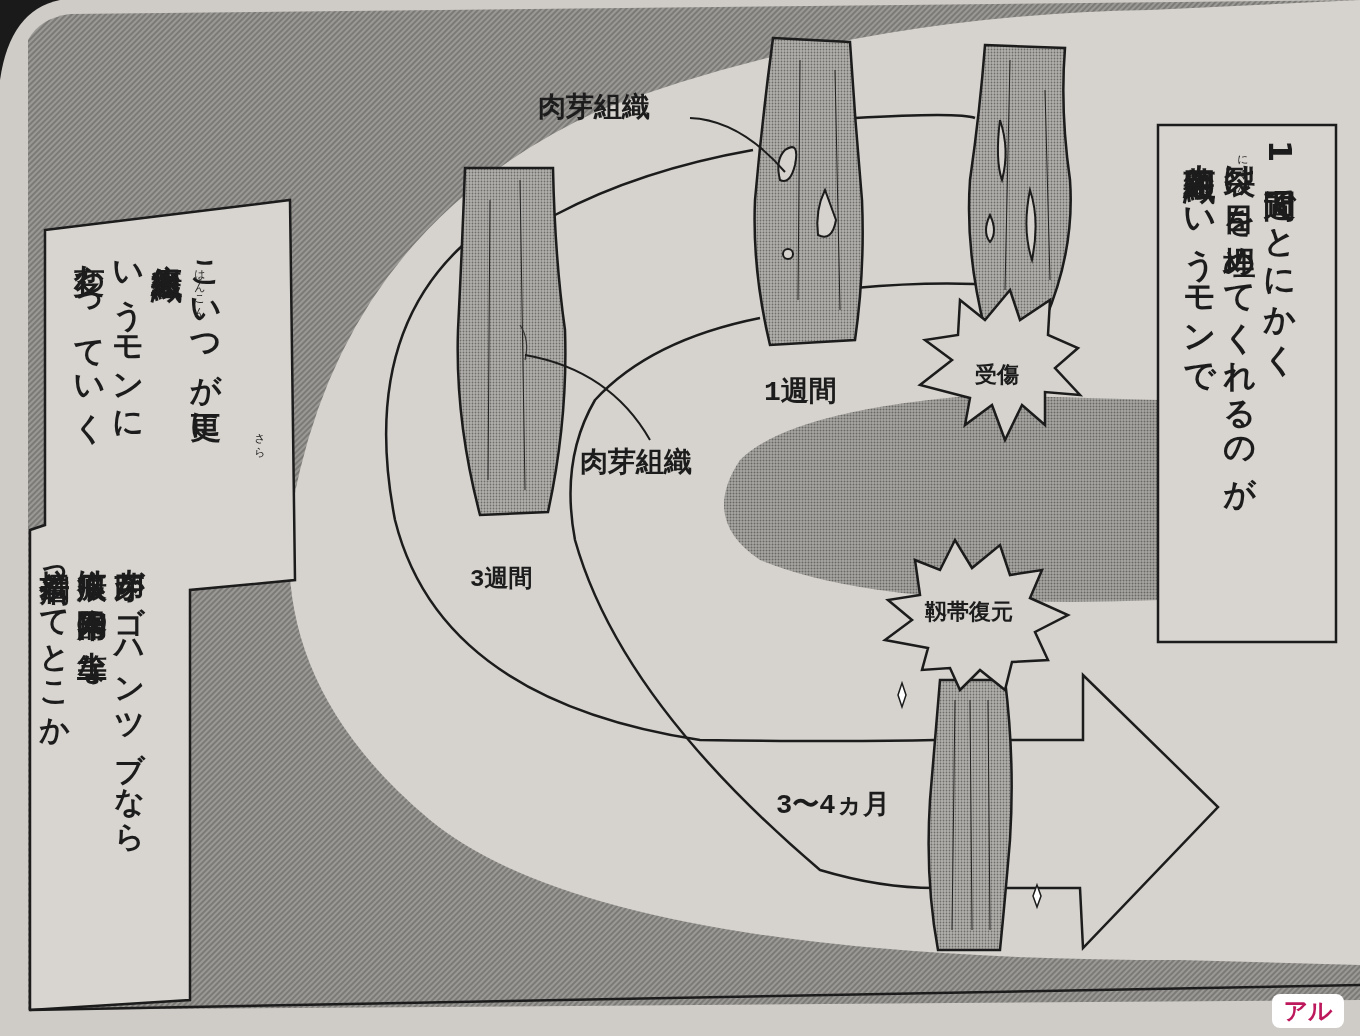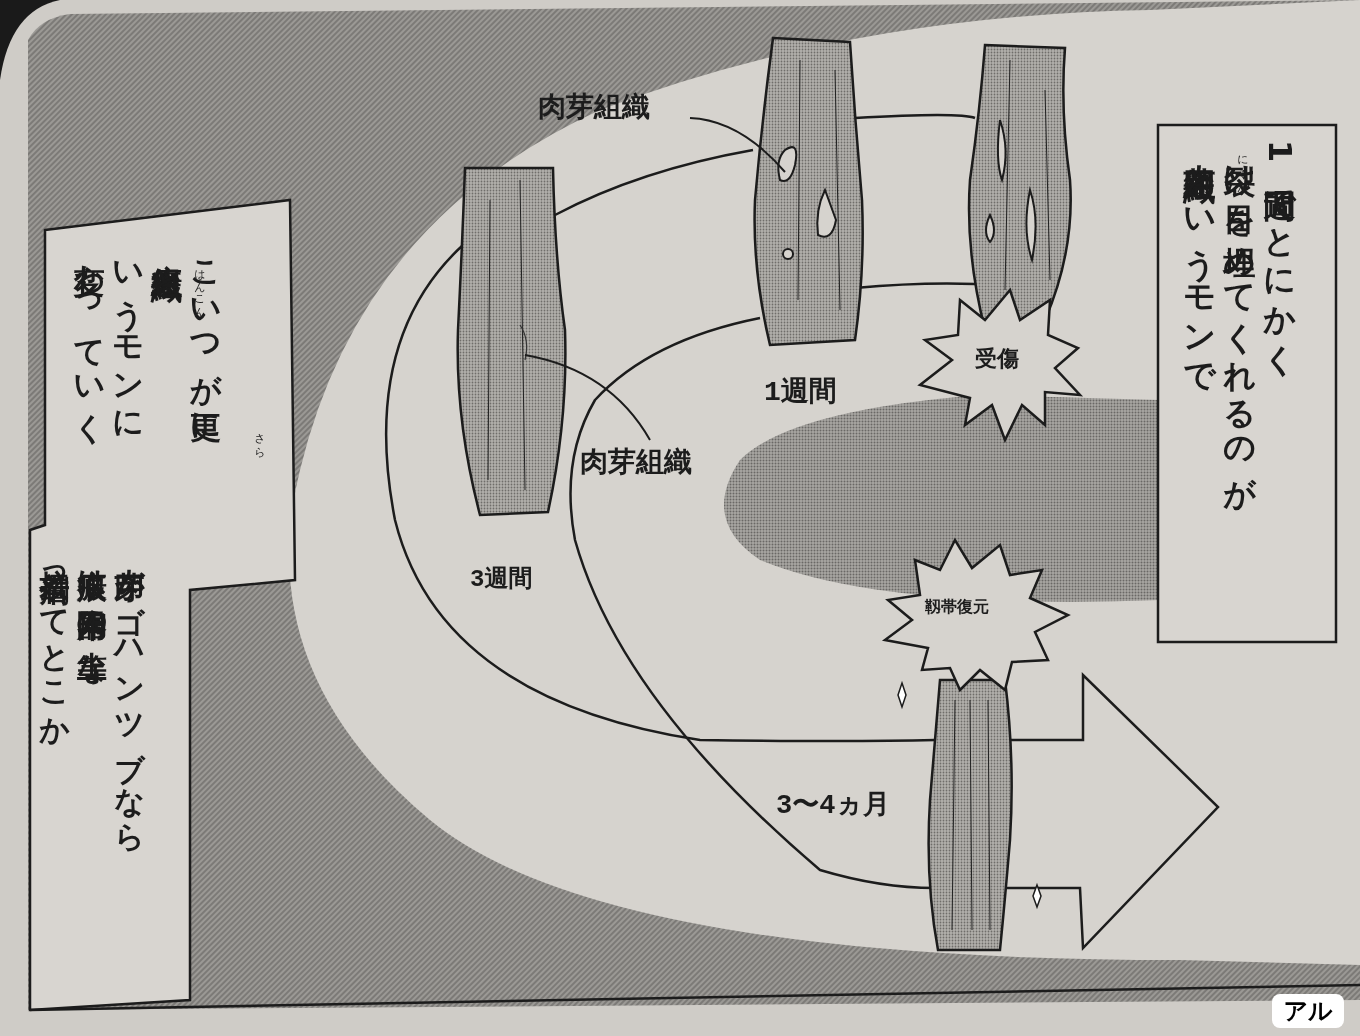--- a/index.html
+++ b/index.html
@@ -7,21 +7,21 @@
          font-family:"DejaVu Sans","Liberation Sans",sans-serif; }
   .page { position:absolute; left:0; top:0; width:1360px; height:1036px; }
   .vbox { position:absolute; writing-mode:vertical-rl; font-family:"DejaVu Sans","Liberation Sans",sans-serif;
           font-weight:bold; color:#1c1c1c; letter-spacing:2px; line-height:1.25; }
   .vbox span { display:block; }
   .ruby { position:absolute; font-size:11px; font-weight:normal; color:#222; writing-mode:vertical-rl; }
   .lbl { position:absolute; font-weight:bold; color:#1c1c1c; white-space:nowrap;
          font-family:Liberation Mono, monospace; }
   .watermark { position:absolute; right:16px; bottom:8px; width:72px; height:34px; background:#fff;
                border-radius:8px; display:flex; align-items:center; justify-content:center;
-               font-weight:900; font-size:24px; color:#000000; font-family:"DejaVu Sans",sans-serif; }
+               font-weight:900; font-size:24px; color:#be185d; font-family:"DejaVu Sans",sans-serif; }
 </style>
 </head>
 <body>
 
 <div class="page">
   <svg width="1360" height="1036" viewBox="0 0 1360 1036" xmlns="http://www.w3.org/2000/svg">
     <defs>
       <pattern id="toneDark" width="4" height="4" patternUnits="userSpaceOnUse" patternTransform="rotate(45)">
         <rect width="4" height="4" fill="#9b9995"></rect>
         <rect width="2" height="4" fill="#7c7a77"></rect>
@@ -100,22 +100,22 @@
 
     <line x1="30" y1="1010" x2="1360" y2="985" stroke="#1c1c1c" stroke-width="2.5"></line>
   </svg>
 
   
   <div class="lbl" style="left:538px;top:88px;font-size:28px;">肉芽組織</div>
   <div class="lbl" style="left:580px;top:443px;font-size:28px;">肉芽組織</div>
   <div class="lbl" style="left:764px;top:372px;font-size:28px;">1週間</div>
   <div class="lbl" style="left:470px;top:538px;font-size:24px;margin-top:24px;">3週間</div>
   <div class="lbl" style="left:776px;top:786px;font-size:27px;">3〜4ヵ月</div>
-  <div class="lbl" style="left:975px;top:344px;font-size:22px;text-align:center;">受傷</div>
-  <div class="lbl" style="left:925px;top:597px;font-size:16px;">靱帯復元</div>
+  <div class="lbl" style="left:975px;top:360px;font-size:22px;text-align:center;">受傷</div>
+  <div class="lbl" style="left:925px;top:597px;font-size:22px;">靱帯復元</div>
 
   
   <div class="vbox" style="left:1180px;top:140px;height:490px;font-size:32px;">
     <span>1週間でとにかく</span>
     <span>裂け目を埋めてくれるのが</span>
     <span>肉芽組織というモンで</span>
   </div>
   <div class="ruby" style="left:1234px;top:148px;">にくが</div>
 
   

